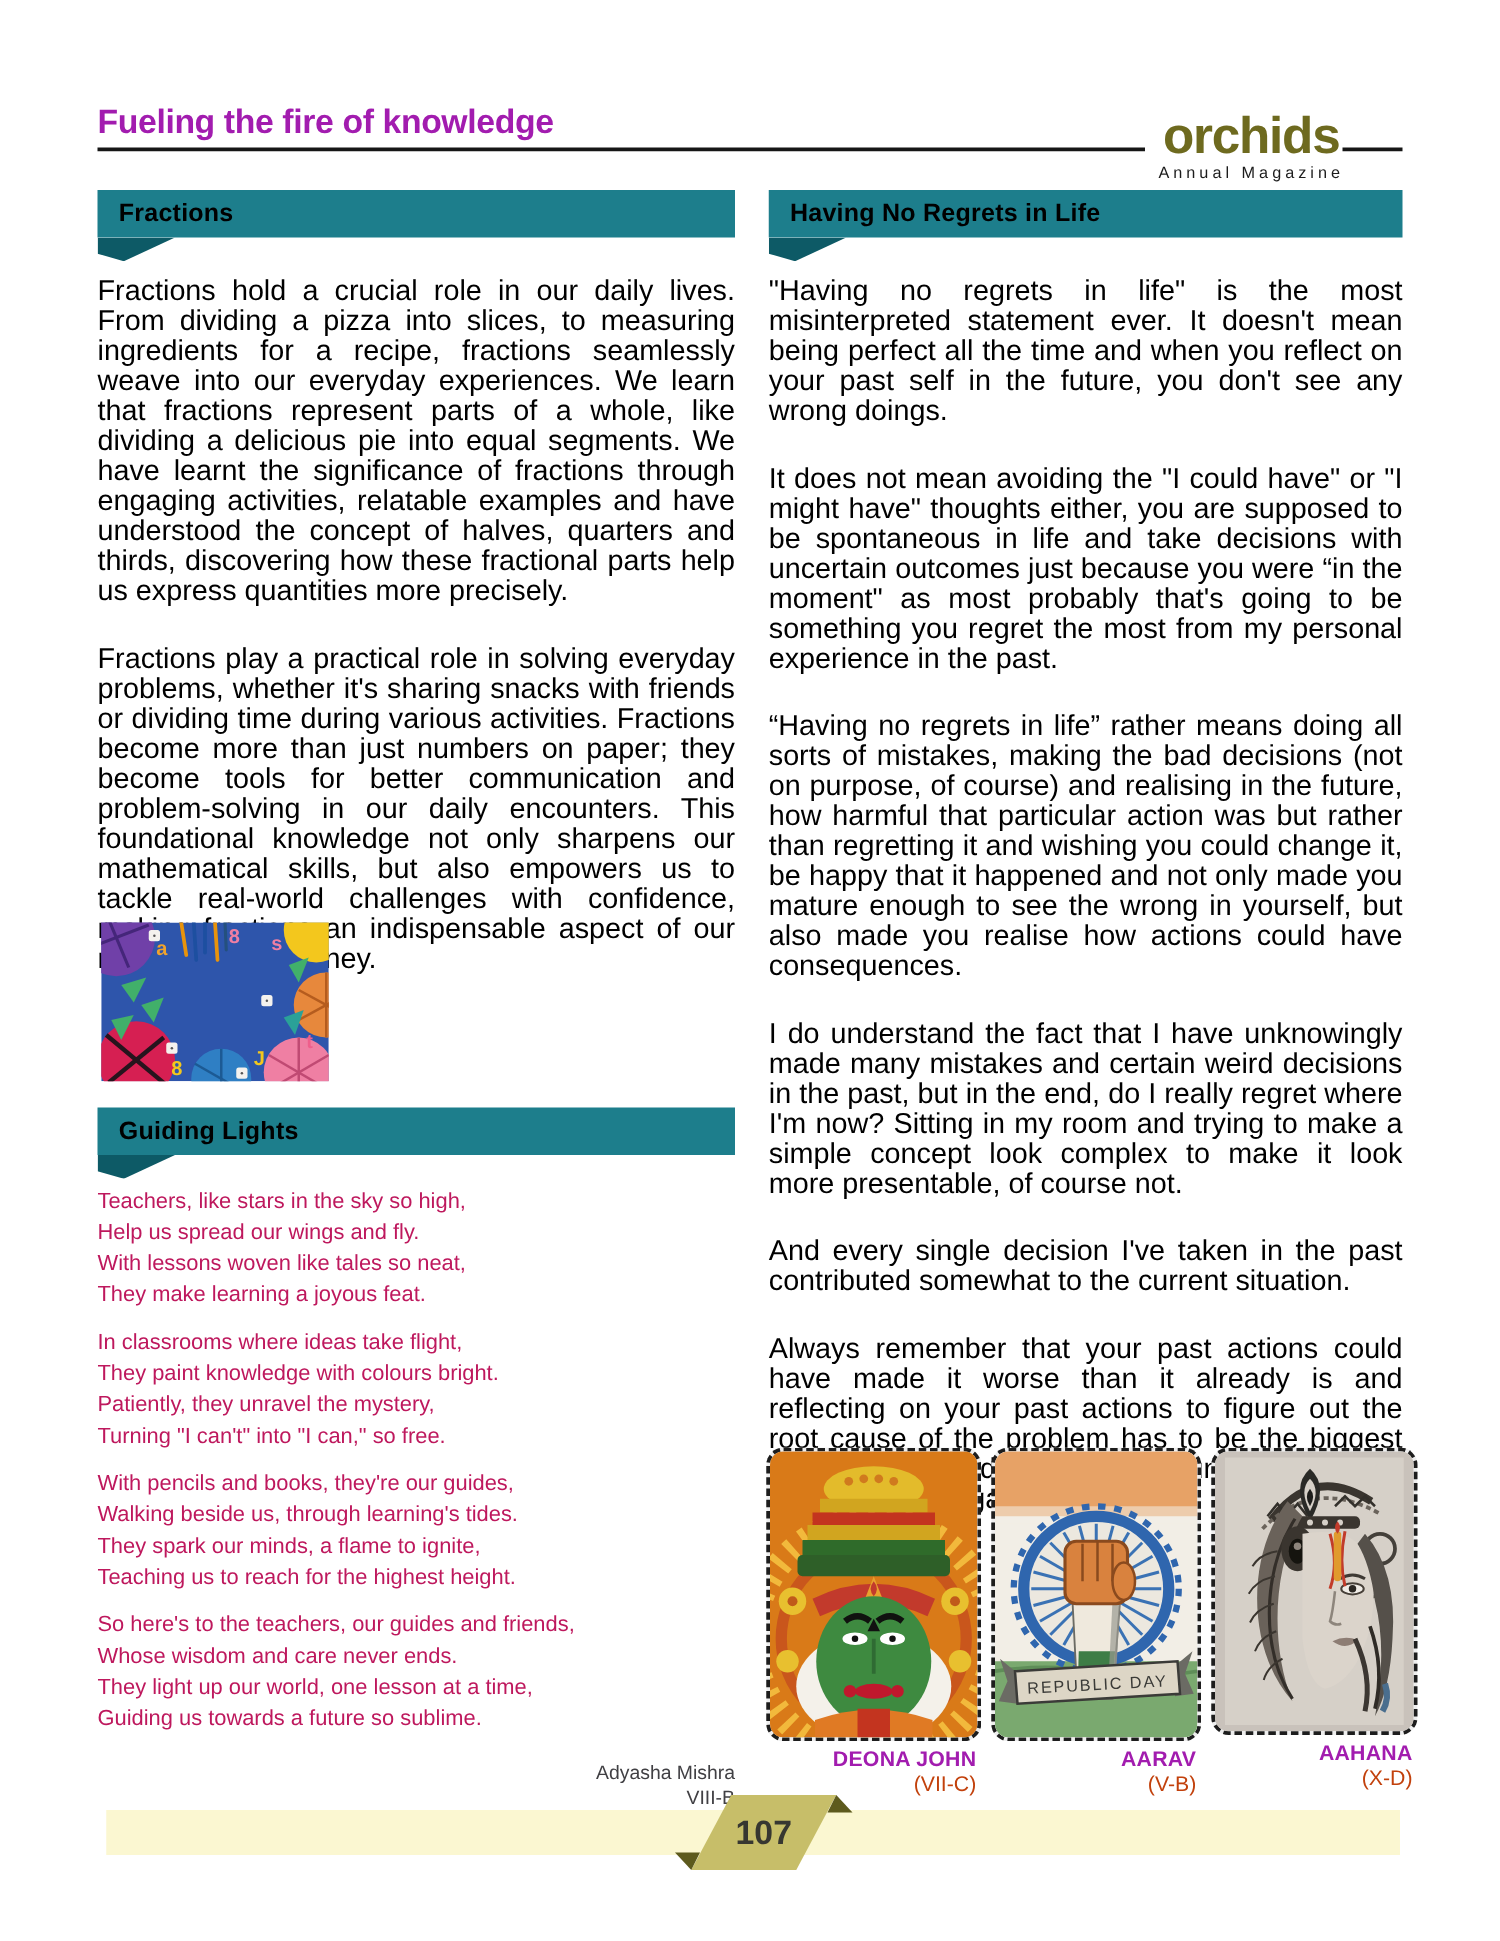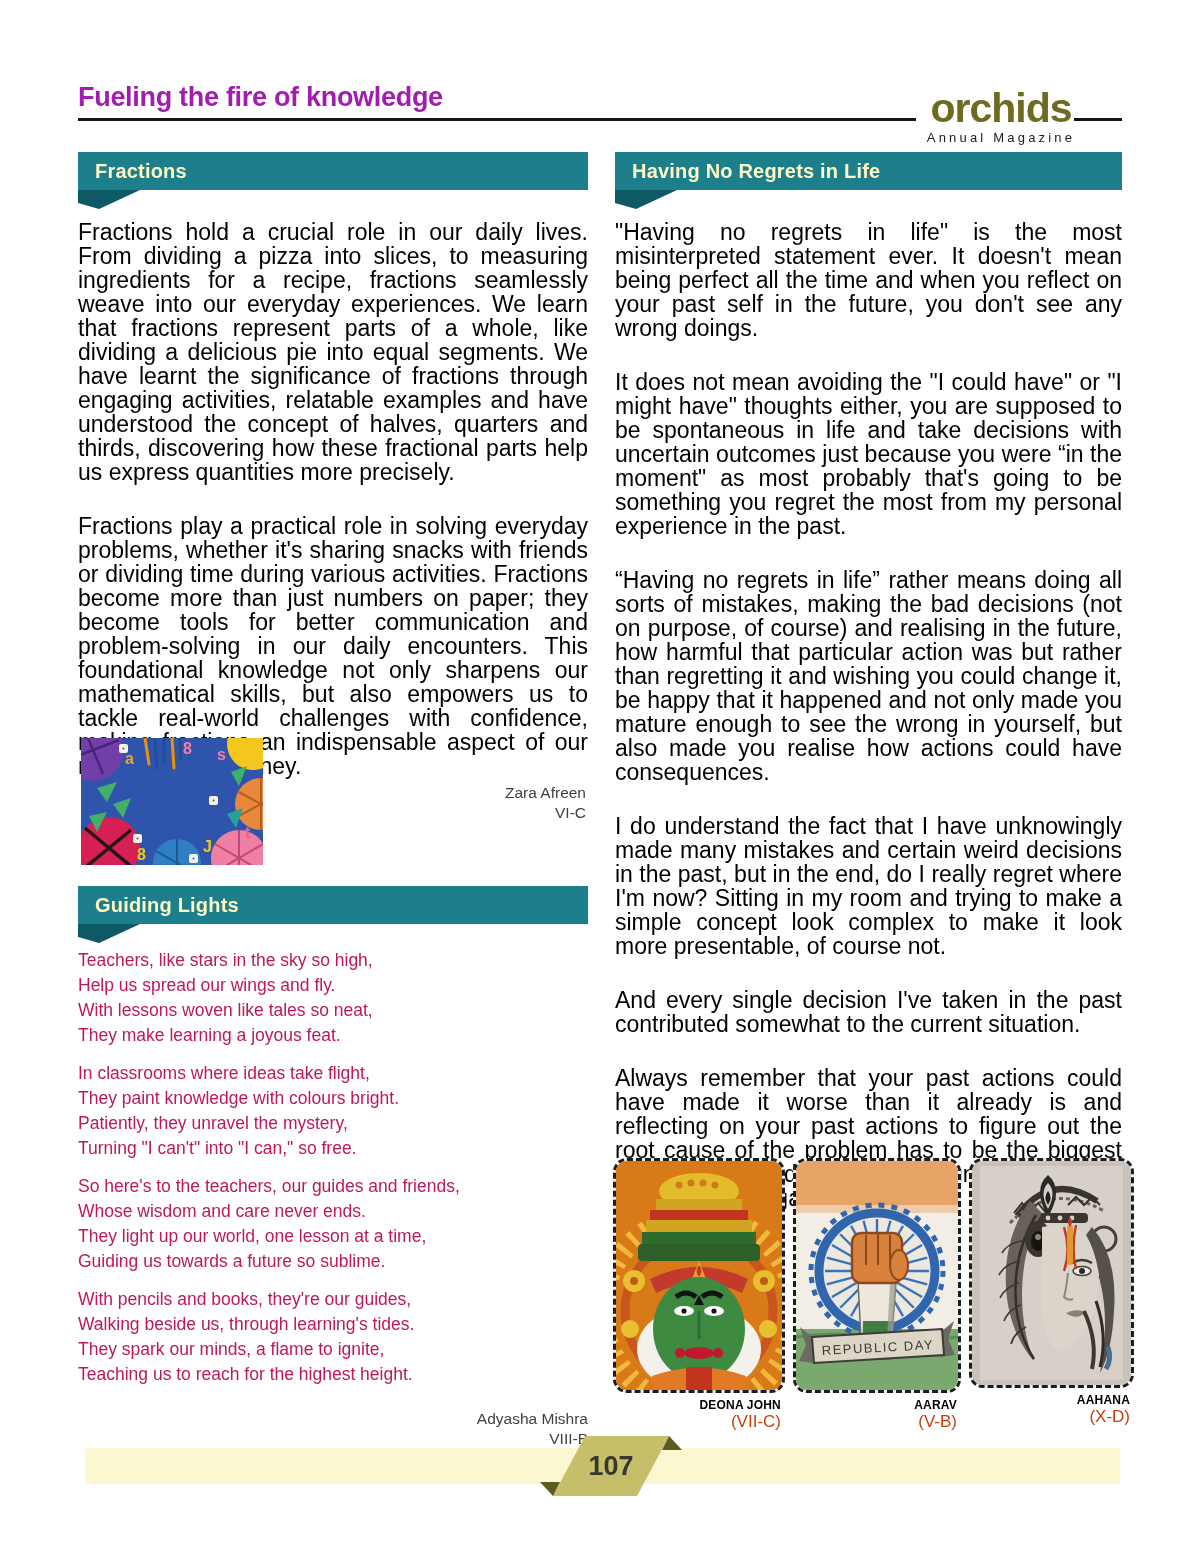--- a/index.html
+++ b/index.html
@@ -18,42 +18,42 @@
   .logo-rule-right { position:absolute; left:1074px; top:118px; width:48px; height:2.5px; background:#161616; }
   .logo { position:absolute; left:920px; top:88px; width:162px; text-align:center; }
   .logo-word { font-size:41px; font-weight:bold; color:#6e6a1f; letter-spacing:-1px; line-height:1; display:block; }
   .logo-sub { font-size:13px; letter-spacing:3.2px; color:#1c1c1c; display:block; margin-top:1px; }
   
   .col { position:absolute; top:152px; }
   .col-left { left:78px; width:510px; }
   .col-right { left:615px; width:507px; }
   
   .banner { position:relative; height:38px; background:#1d7e8c; margin-bottom:26px; }
-  .banner-title { color:#fef9c3; font-size:20px; font-weight:bold; line-height:38px; padding-left:17px; letter-spacing:0.2px; }
+  .banner-title { color:#000000; font-size:20px; font-weight:bold; line-height:38px; padding-left:17px; letter-spacing:0.2px; }
   .banner-fold { position:absolute; left:0; top:38px; width:62px; height:19px; background:#0d5a66;
     -webkit-clip-path:polygon(0 0,100% 0,34% 100%,0 68%); clip-path:polygon(0 0,100% 0,34% 100%,0 68%); }
   
   .article p.body-par { font-size:23px; line-height:24px; text-align:justify; margin-bottom:21px; color:#000000;margin-top:30px; }
   .author { text-align:right; font-size:15.5px; line-height:20px; color:#414044; margin:-16px 2px 0 0; }
   .author .a-name, .author .a-class { display:block; }
   
   .stanza { font-size:17.5px; line-height:25px; white-space:pre-line; color:#be185d; margin-bottom:13px; }
   .guiding-section { position:absolute; left:78px; top:886px; width:510px; }
   .guiding-section .banner { margin-bottom:24px; }
   .poem-author { text-align:right; font-size:15.5px; line-height:20px; margin-top:22px; }
   
   .fractions-photo { position:absolute; left:81px; top:738px; width:182px; height:127px; }
   .fractions-photo svg { display:block; width:100%; height:100%; }
   
   .artworks { position:absolute; left:613px; top:1158px; width:520px; display:flex; gap:8px; align-items:flex-start; }
   .artwork { display:flex; flex-direction:column; }
   .art-frame { border:3px dashed #1d1d1d; border-radius:14px; overflow:hidden; background:#eee; }
   .art-frame svg { display:block; }
   .art-caption { text-align:right; margin-top:5px; padding-right:4px; }
-  .art-artist { display:block; font-size:12px; font-weight:bold; color:#000000; letter-spacing:0.2px; }
+  .art-artist { display:block; font-size:17px; font-weight:bold; color:#a21caf; letter-spacing:0.2px; }
   .art-class { display:block; font-size:17px; color:#c2410c; }
   
   .footer-band { position:absolute; left:85px; top:1448px; width:1035px; height:36px; background:#fbf7d1; }
   .page-tab { position:absolute; left:535px; top:1430px; width:150px; height:72px; }
 </style>
 </head>
 <body>
 
 <div class="page">
 
@@ -67,24 +67,20 @@
     <div class="logo-rule-right"></div>
   </div>
 
   <section class="col col-left article">
     <div class="banner">
       <div class="banner-title">Fractions</div>
       <span class="banner-fold"></span>
     </div>
     <p class="body-par">Fractions hold a crucial role in our daily lives. From dividing a pizza into slices, to measuring ingredients for a recipe, fractions seamlessly weave into our everyday experiences. We learn that fractions represent parts of a whole, like dividing a delicious pie into equal segments. We have learnt the significance of fractions through engaging activities, relatable examples and have understood the concept of halves, quarters and thirds, discovering how these fractional parts help us express quantities more precisely.</p>
     <p class="body-par">Fractions play a practical role in solving everyday problems, whether it's sharing snacks with friends or dividing time during various activities. Fractions become more than just numbers on paper; they become tools for better communication and problem-solving in our daily encounters. This foundational knowledge not only sharpens our mathematical skills, but also empowers us to tackle real-world challenges with confidence, making fractions an indispensable aspect of our mathematical journey.</p>
-    <div class="author">
-      <span class="a-name">Zara Afreen</span>
-      <span class="a-class">VI-C</span>
-    </div>
   </section>
 
   <div class="fractions-photo">
     <svg viewBox="0 0 182 127" preserveAspectRatio="none">
       <rect width="182" height="127" fill="#2e55ab"></rect>
 
       <g>
         <circle cx="12" cy="12" r="31" fill="#7040a8"></circle>
         <line x1="-14" y1="22" x2="38" y2="2" stroke="#45267a" stroke-width="2.5"></line>
         <line x1="2" y1="-12" x2="22" y2="36" stroke="#45267a" stroke-width="2.5"></line>
@@ -162,28 +158,28 @@
       <span class="banner-fold"></span>
     </div>
     <p class="stanza">Teachers, like stars in the sky so high,
 Help us spread our wings and fly.
 With lessons woven like tales so neat,
 They make learning a joyous feat.</p>
     <p class="stanza">In classrooms where ideas take flight,
 They paint knowledge with colours bright.
 Patiently, they unravel the mystery,
 Turning "I can't" into "I can," so free.</p>
+    <p class="stanza">With pencils and books, they're our guides,
+Walking beside us, through learning's tides.
+They spark our minds, a flame to ignite,
+Teaching us to reach for the highest height.</p>
     <p class="stanza">So here's to the teachers, our guides and friends,
 Whose wisdom and care never ends.
 They light up our world, one lesson at a time,
 Guiding us towards a future so sublime.</p>
-    <p class="stanza">With pencils and books, they're our guides,
-Walking beside us, through learning's tides.
-They spark our minds, a flame to ignite,
-Teaching us to reach for the highest height.</p>
     <div class="poem-author">
       <span class="a-name" style="display:block">Adyasha Mishra</span>
       <span class="a-class" style="display:block">VIII-B</span>
     </div>
   </section>
 
   <section class="col col-right article">
     <div class="banner">
       <div class="banner-title">Having No Regrets in Life</div>
       <span class="banner-fold"></span>

